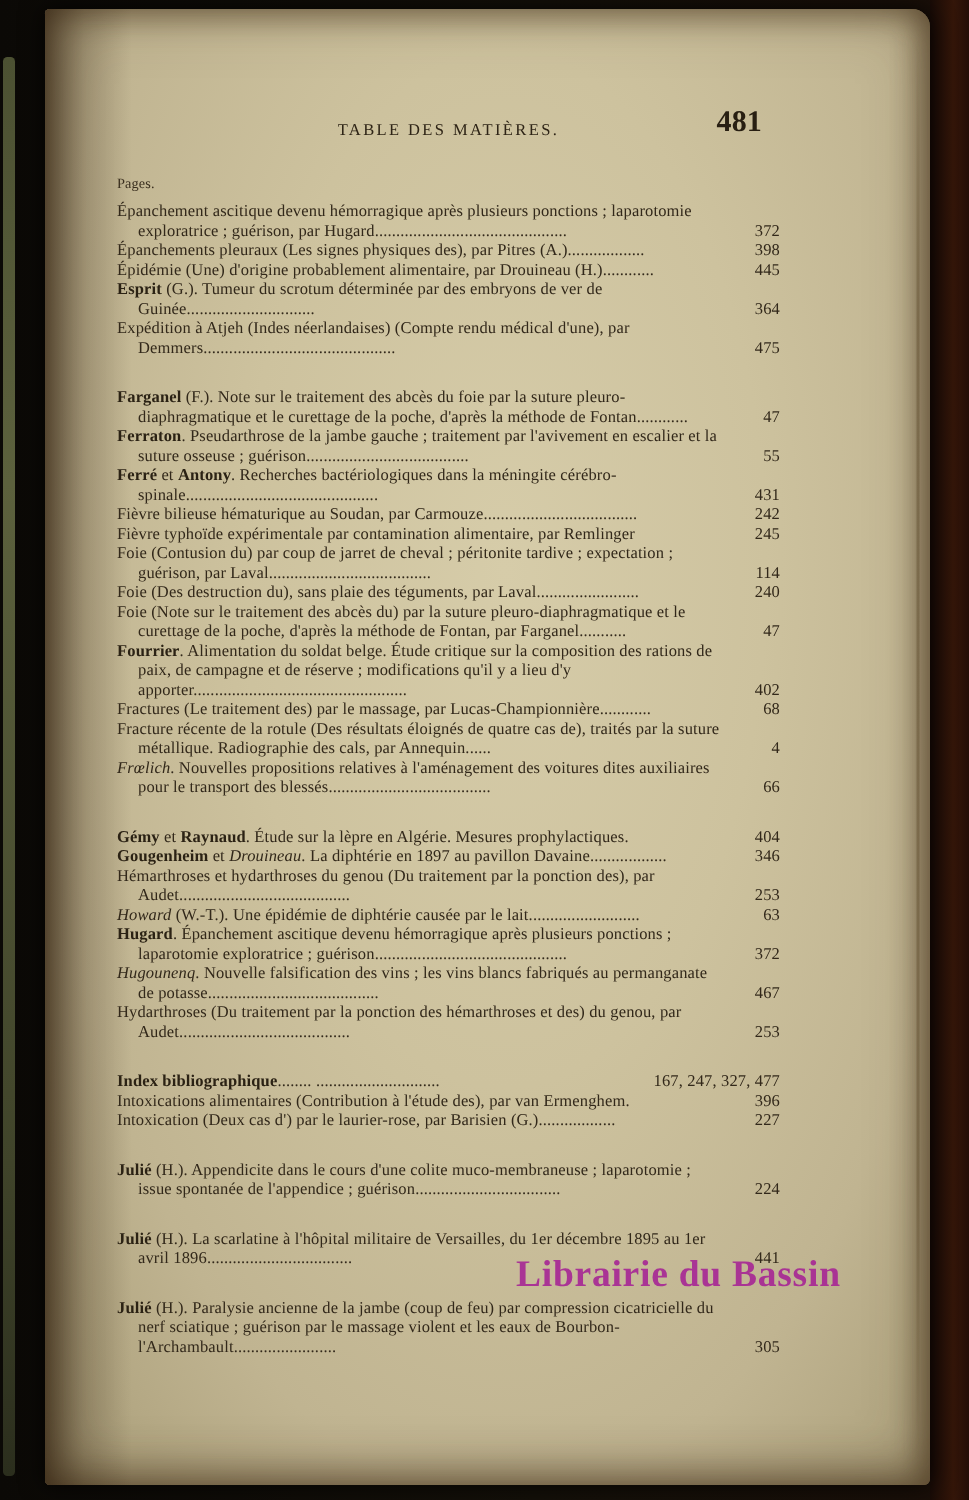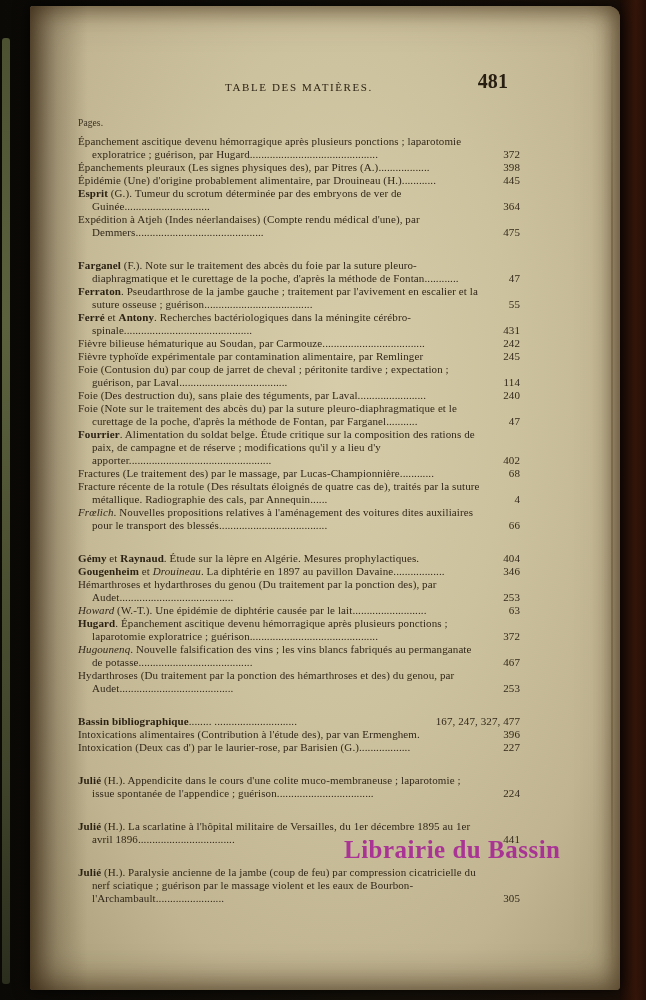--- a/index.html
+++ b/index.html
@@ -110,21 +110,21 @@
           <div class="entry"><span>Fractures (Le traitement des) par le massage, par Lucas-Championnière</span><span>............</span><span class="num">68</span></div>
           <div class="entry"><span>Fracture récente de la rotule (Des résultats éloignés de quatre cas de), traités par la suture métallique. Radiographie des cals, par Annequin</span><span>......</span><span class="num">4</span></div>
           <div class="entry"><span class="i">Frœlich</span><span>. Nouvelles propositions relatives à l'aménagement des voitures dites auxiliaires pour le transport des blessés</span><span>......................................</span><span class="num">66</span></div>
           <div class="entry gap"><span class="b">Gémy</span><span> et </span><span class="b">Raynaud</span><span>. Étude sur la lèpre en Algérie. Mesures prophylactiques.</span><span class="num">404</span></div>
           <div class="entry"><span class="b">Gougenheim</span><span> et </span><span class="i">Drouineau</span><span>. La diphtérie en 1897 au pavillon Davaine</span><span>..................</span><span class="num">346</span></div>
           <div class="entry"><span>Hémarthroses et hydarthroses du genou (Du traitement par la ponction des), par Audet</span><span>........................................</span><span class="num">253</span></div>
           <div class="entry"><span class="i">Howard</span><span> (W.-T.). Une épidémie de diphtérie causée par le lait</span><span>..........................</span><span class="num">63</span></div>
           <div class="entry"><span class="b">Hugard</span><span>. Épanchement ascitique devenu hémorragique après plusieurs ponctions ; laparotomie exploratrice ; guérison</span><span>.............................................</span><span class="num">372</span></div>
           <div class="entry"><span class="i">Hugounenq</span><span>. Nouvelle falsification des vins ; les vins blancs fabriqués au permanganate de potasse</span><span>........................................</span><span class="num">467</span></div>
           <div class="entry"><span>Hydarthroses (Du traitement par la ponction des hémarthroses et des) du genou, par Audet</span><span>........................................</span><span class="num">253</span></div>
-          <div class="entry gap"><span class="b">Bassin bibliographique</span><span>........ .............................</span><span class="num">167, 247, 327, 477</span></div>
+          <div class="entry gap"><span class="b">Index bibliographique</span><span>........ .............................</span><span class="num">167, 247, 327, 477</span></div>
           <div class="entry"><span>Intoxications alimentaires (Contribution à l'étude des), par van Ermenghem.</span><span class="num">396</span></div>
           <div class="entry"><span>Intoxication (Deux cas d') par le laurier-rose, par Barisien (G.)</span><span>..................</span><span class="num">227</span></div>
           <div class="entry gap"><span class="b">Julié</span><span> (H.). Appendicite dans le cours d'une colite muco-membraneuse ; laparotomie ; issue spontanée de l'appendice ; guérison</span><span>..................................</span><span class="num">224</span></div>
           <div class="entry gap"><span class="b">Julié</span><span> (H.). La scarlatine à l'hôpital militaire de Versailles, du 1er décembre 1895 au 1er avril 1896</span><span>..................................</span><span class="num">441</span></div>
           <div class="entry gap"><span class="b">Julié</span><span> (H.). Paralysie ancienne de la jambe (coup de feu) par compression cicatricielle du nerf sciatique ; guérison par le massage violent et les eaux de Bourbon-l'Archambault</span><span>........................</span><span class="num">305</span></div>
         </div>
     </div>
   </div>
 
   <div class="watermark">Librairie du Bassin</div>

